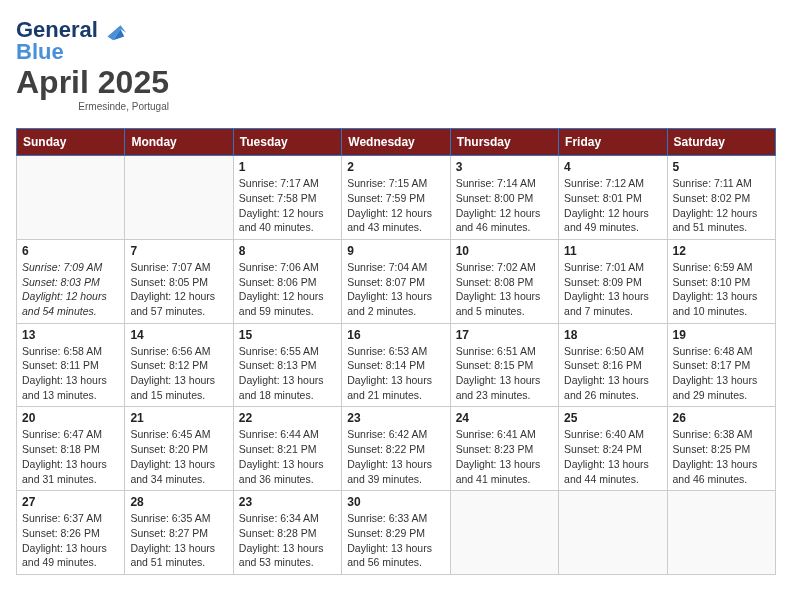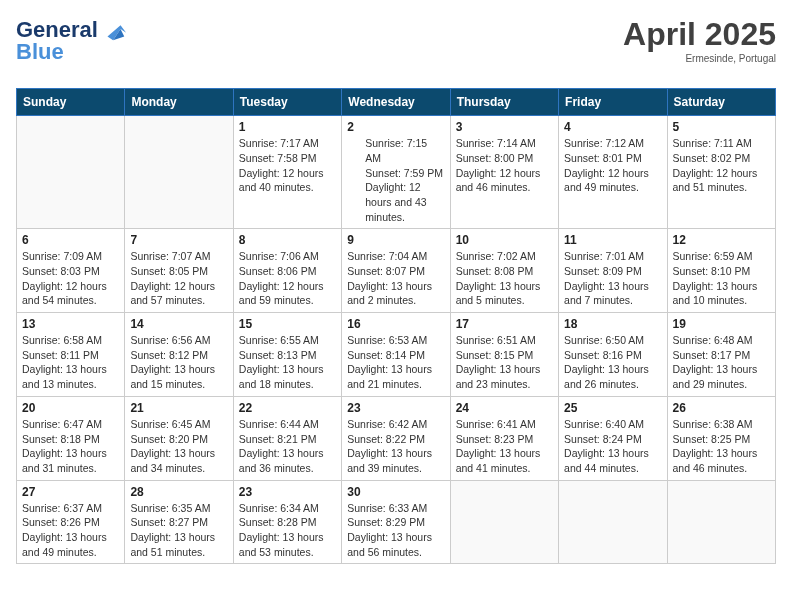--- a/index.html
+++ b/index.html
@@ -7,21 +7,22 @@
       font-family: Arial, sans-serif;
       background: #fff;
       width: 792px;
       min-height: 612px;
       padding: 16px;
     }
     .header-area {
       display: flex;
       justify-content: space-between;
       align-items: flex-start;
-      margin-bottom: 24px;
+      margin-bottom: 16px;
+      flex-direction: column;
     }
     .logo {
       display: flex;
       align-items: center;
     }
     .logo-text {
       font-size: 22px;
       font-weight: bold;
       color: #1a3a6b;
       line-height: 1.1;
@@ -42,21 +43,21 @@
     .cal-subtitle {
       font-size: 10px;
       color: #555;
     }
     .calendar {
       width: 100%;
       border-collapse: collapse;
       font-size: 11px;
     }
     .calendar th {
-      background-color: #0c4a6e;
+      background-color: #7f1d1d;
       color: #fff;
       text-align: left;
       padding: 6px 6px;
       font-size: 12px;
       font-weight: bold;
       border: 1px solid #2e74c0;
     }
     .calendar td {
       vertical-align: top;
       border: 1px solid #ccc;
@@ -120,21 +121,21 @@
         <td class="empty"></td>
         <td class="empty"></td>
         <td>
           <span class="day-number">1</span>
           <div class="day-info" style="white-space: pre-line;">Sunrise: 7:17 AM
 Sunset: 7:58 PM
 Daylight: 12 hours and 40 minutes.</div>
         </td>
         <td>
           <span class="day-number">2</span>
-          <div class="day-info" style="white-space: pre-line; margin-left: 18px;">Sunrise: 7:15 AM
+          <div class="day-info" style="white-space: pre-line;">Sunrise: 7:15 AM
 Sunset: 7:59 PM
 Daylight: 12 hours and 43 minutes.</div>
         </td>
         <td>
           <span class="day-number">3</span>
           <div class="day-info" style="white-space: pre-line;">Sunrise: 7:14 AM
 Sunset: 8:00 PM
 Daylight: 12 hours and 46 minutes.</div>
         </td>
         <td>
@@ -146,21 +147,21 @@
         <td>
           <span class="day-number">5</span>
           <div class="day-info" style="white-space: pre-line;">Sunrise: 7:11 AM
 Sunset: 8:02 PM
 Daylight: 12 hours and 51 minutes.</div>
         </td>
       </tr>
       <tr>
         <td>
           <span class="day-number">6</span>
-          <div class="day-info" style="white-space: pre-line;">Sunrise: 7:09 AM
+          <div class="day-info" style="white-space: pre-line; font-style: italic;">Sunrise: 7:09 AM
 Sunset: 8:03 PM
 Daylight: 12 hours and 54 minutes.</div>
         </td>
         <td>
           <span class="day-number">7</span>
           <div class="day-info" style="white-space: pre-line;">Sunrise: 7:07 AM
 Sunset: 8:05 PM
 Daylight: 12 hours and 57 minutes.</div>
         </td>
         <td>

